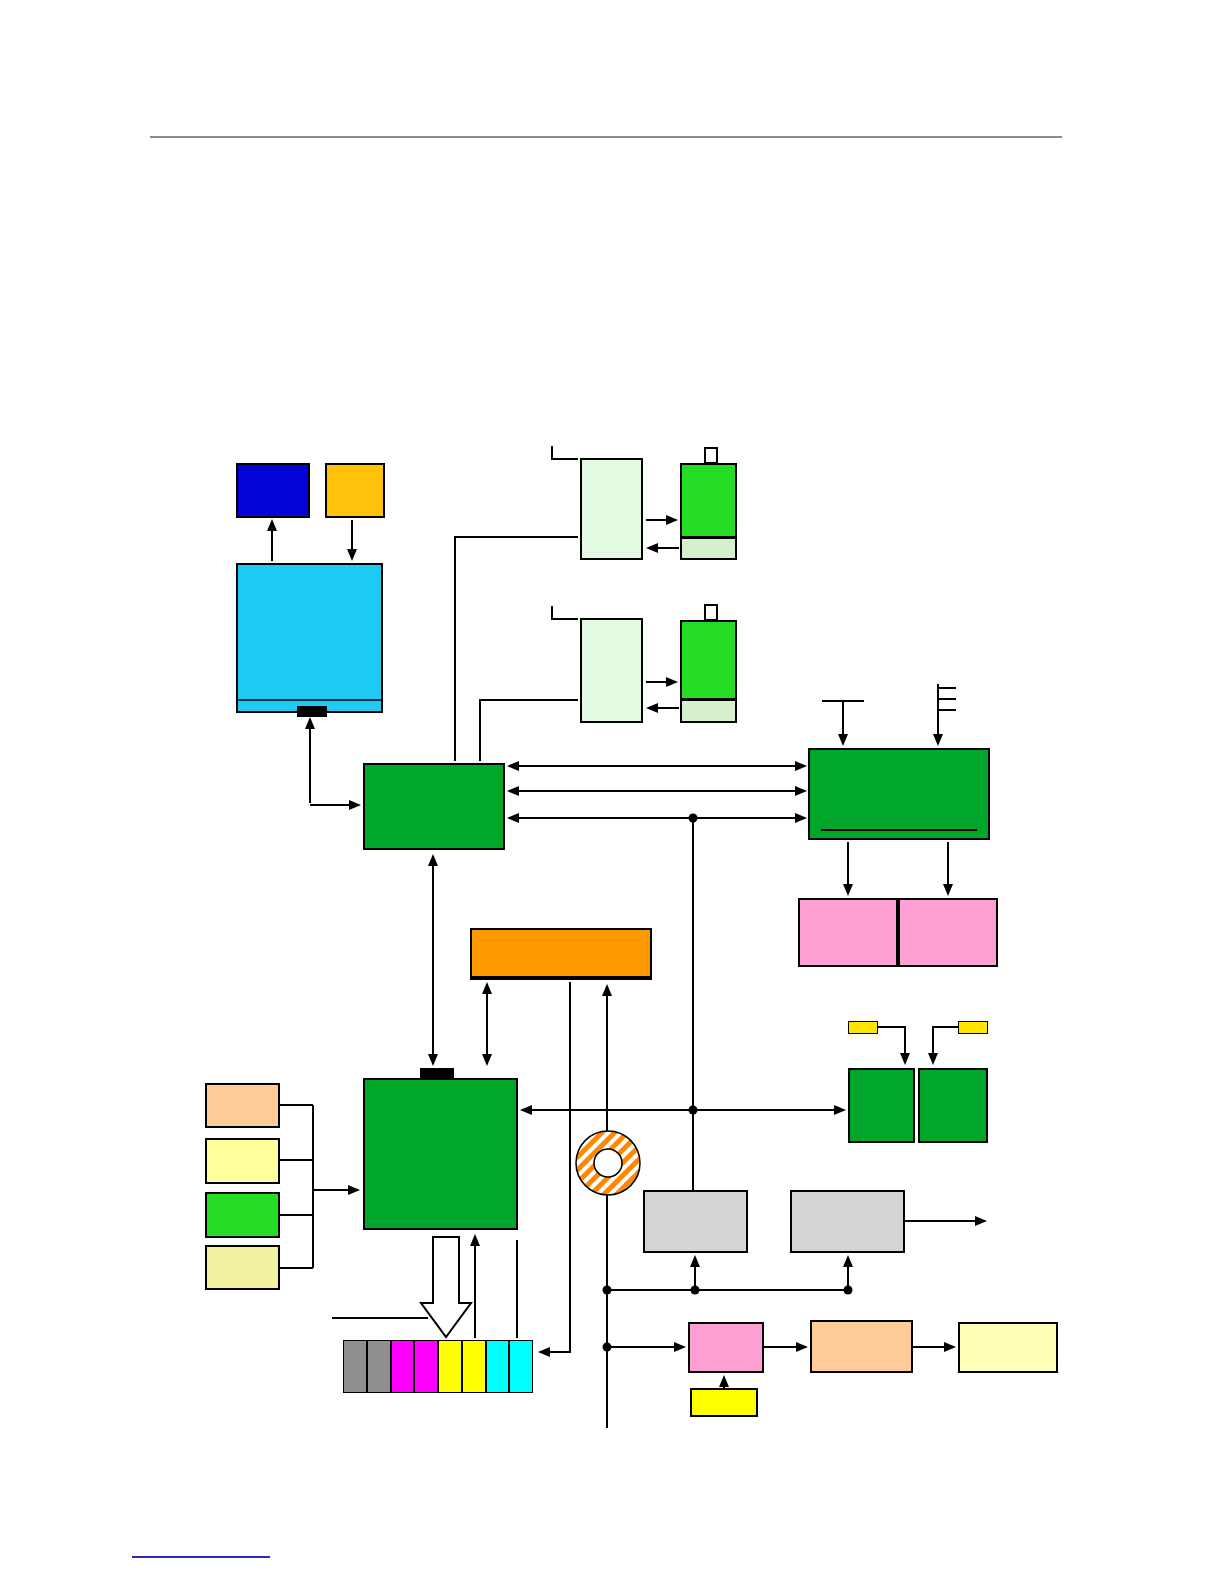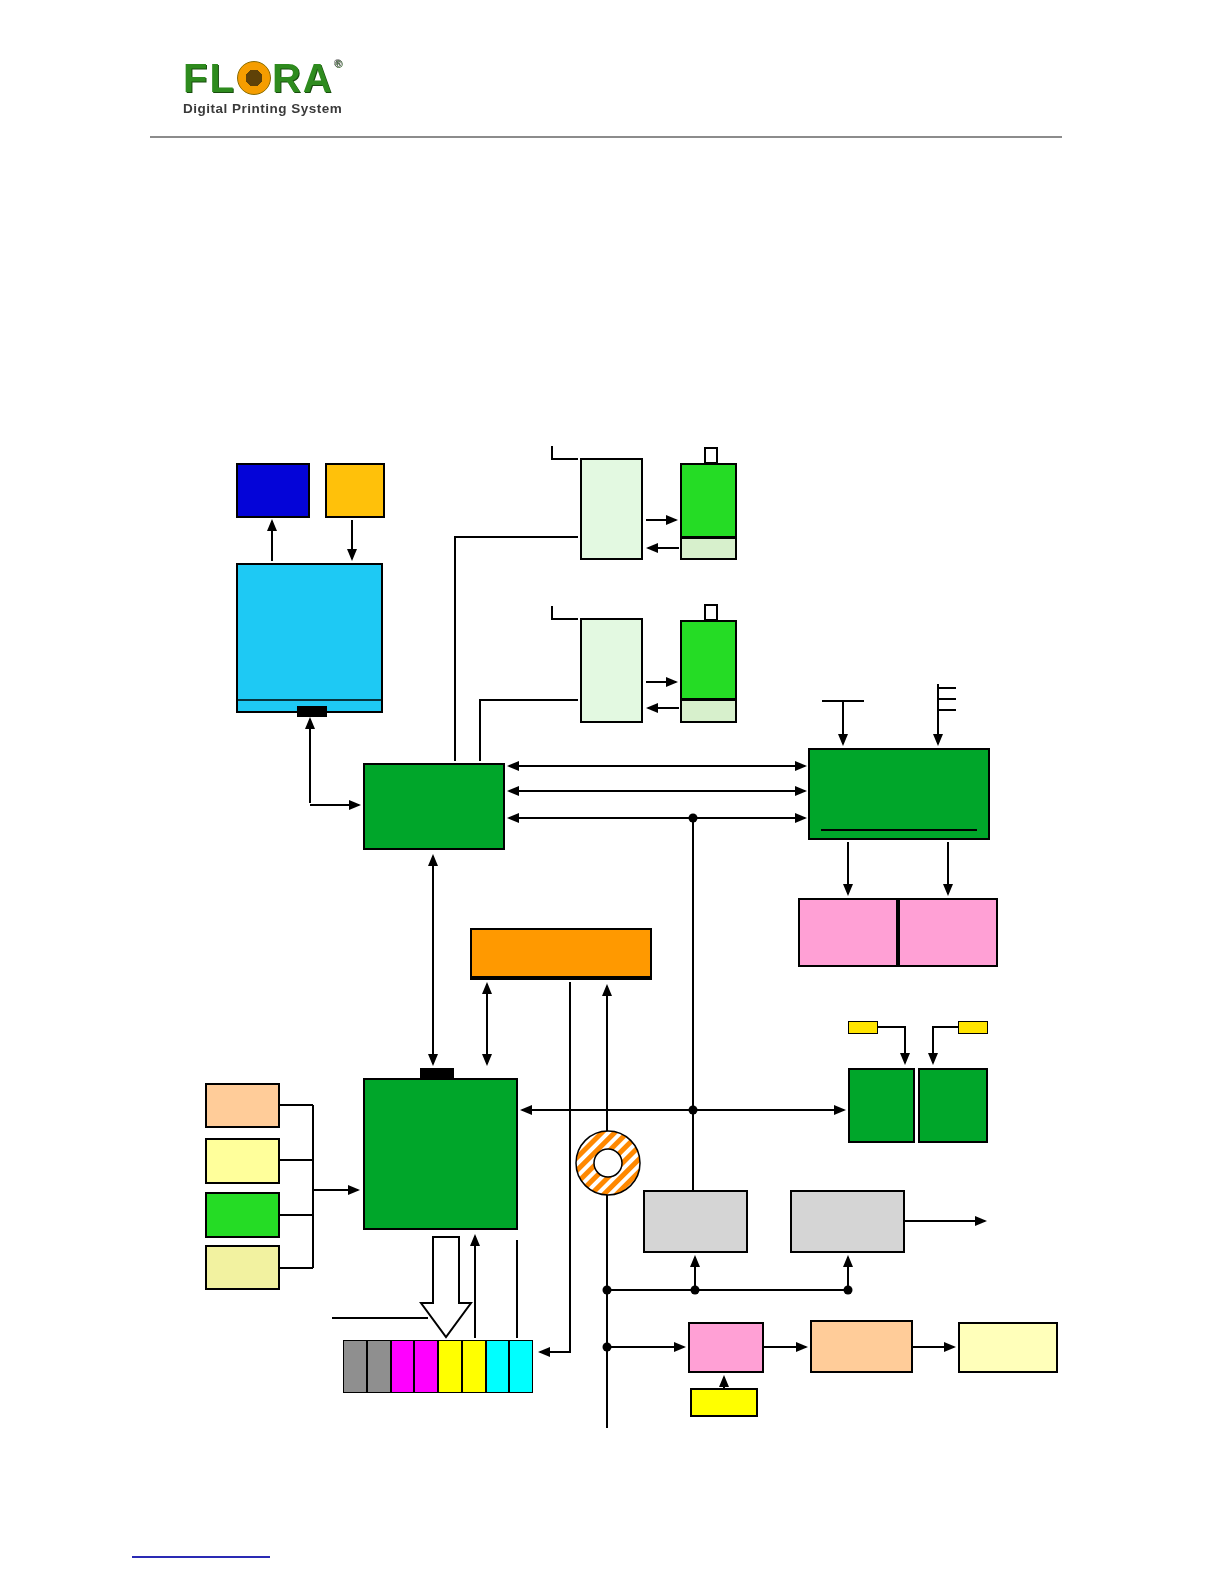--- a/index.html
+++ b/index.html
@@ -19,24 +19,20 @@
   .reg{font-size:11px;color:#555;vertical-align:top;font-weight:normal;}
   .logo-sub{font-size:13.5px;color:#3a3a3a;margin-top:3px;letter-spacing:0.5px;font-weight:bold;}
   .ink-row{position:absolute;display:flex;}
   .ink{flex:1;border:1px solid #000;box-sizing:border-box;}
 </style>
 </head>
 <body>
 
 <div class="page">
 
-  <div class="abs" style="left:183px;top:58px;">
-    <div class="logo-text"><span>FL</span><span class="sunflower"></span><span>RA</span><sup class="reg">®</sup></div>
-    <div class="logo-sub">Digital Printing System</div>
-  </div>
   <div class="abs" style="left: 150px; top: 136px; width: 912px; height: 2px; background: rgb(140, 140, 140);"></div>
 
   <div class="box" style="left: 236px; top: 463px; width: 74px; height: 55px; background: rgb(4, 4, 216);"></div>
   <div class="box" style="left: 325px; top: 463px; width: 60px; height: 55px; background: rgb(255, 193, 10);"></div>
   <div class="box" style="left: 236px; top: 563px; width: 147px; height: 150px; background: rgb(30, 201, 244);"></div>
   <div class="tab" style="left: 297px; top: 706px; width: 30px; height: 11px; background: rgb(0, 0, 0);"></div>
 
   <div class="box" style="left: 704px; top: 447px; width: 14px; height: 17px; background: rgb(255, 255, 255);"></div>
   <div class="box" style="left: 580px; top: 458px; width: 63px; height: 102px; background: rgb(227, 249, 225);"></div>
   <div class="box" style="left: 680px; top: 463px; width: 57px; height: 75px; background: rgb(37, 220, 37);"></div>

